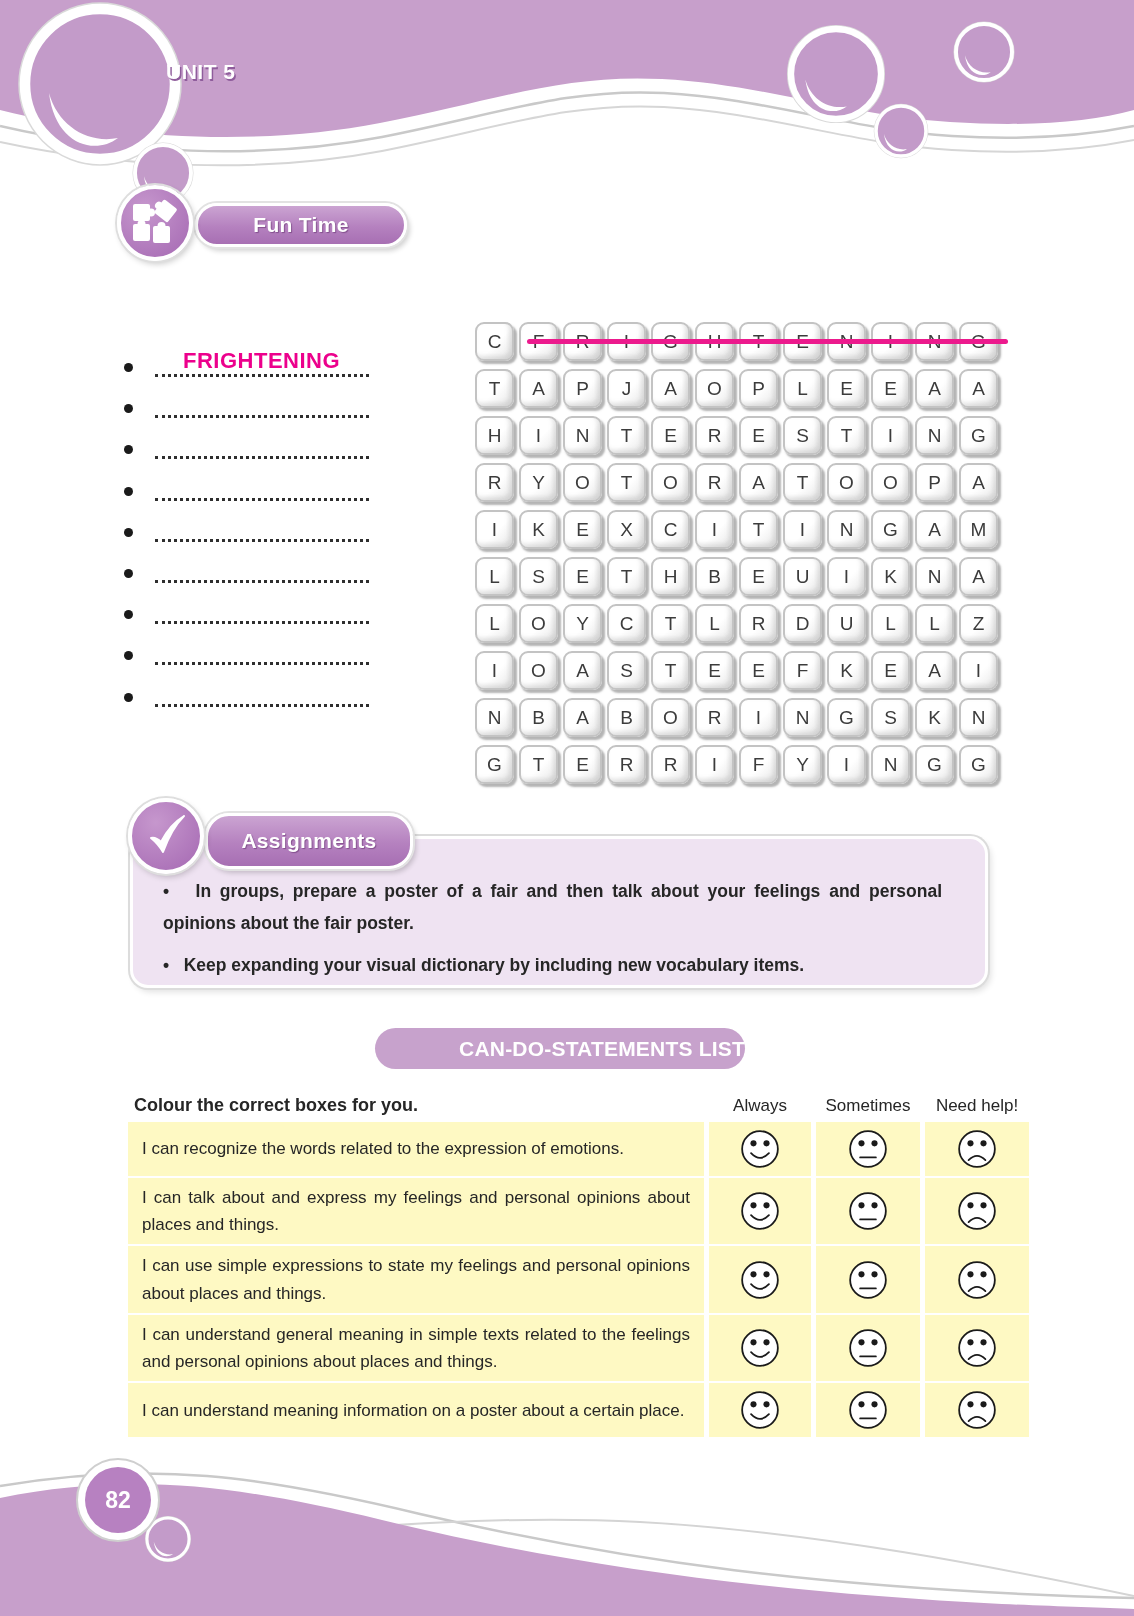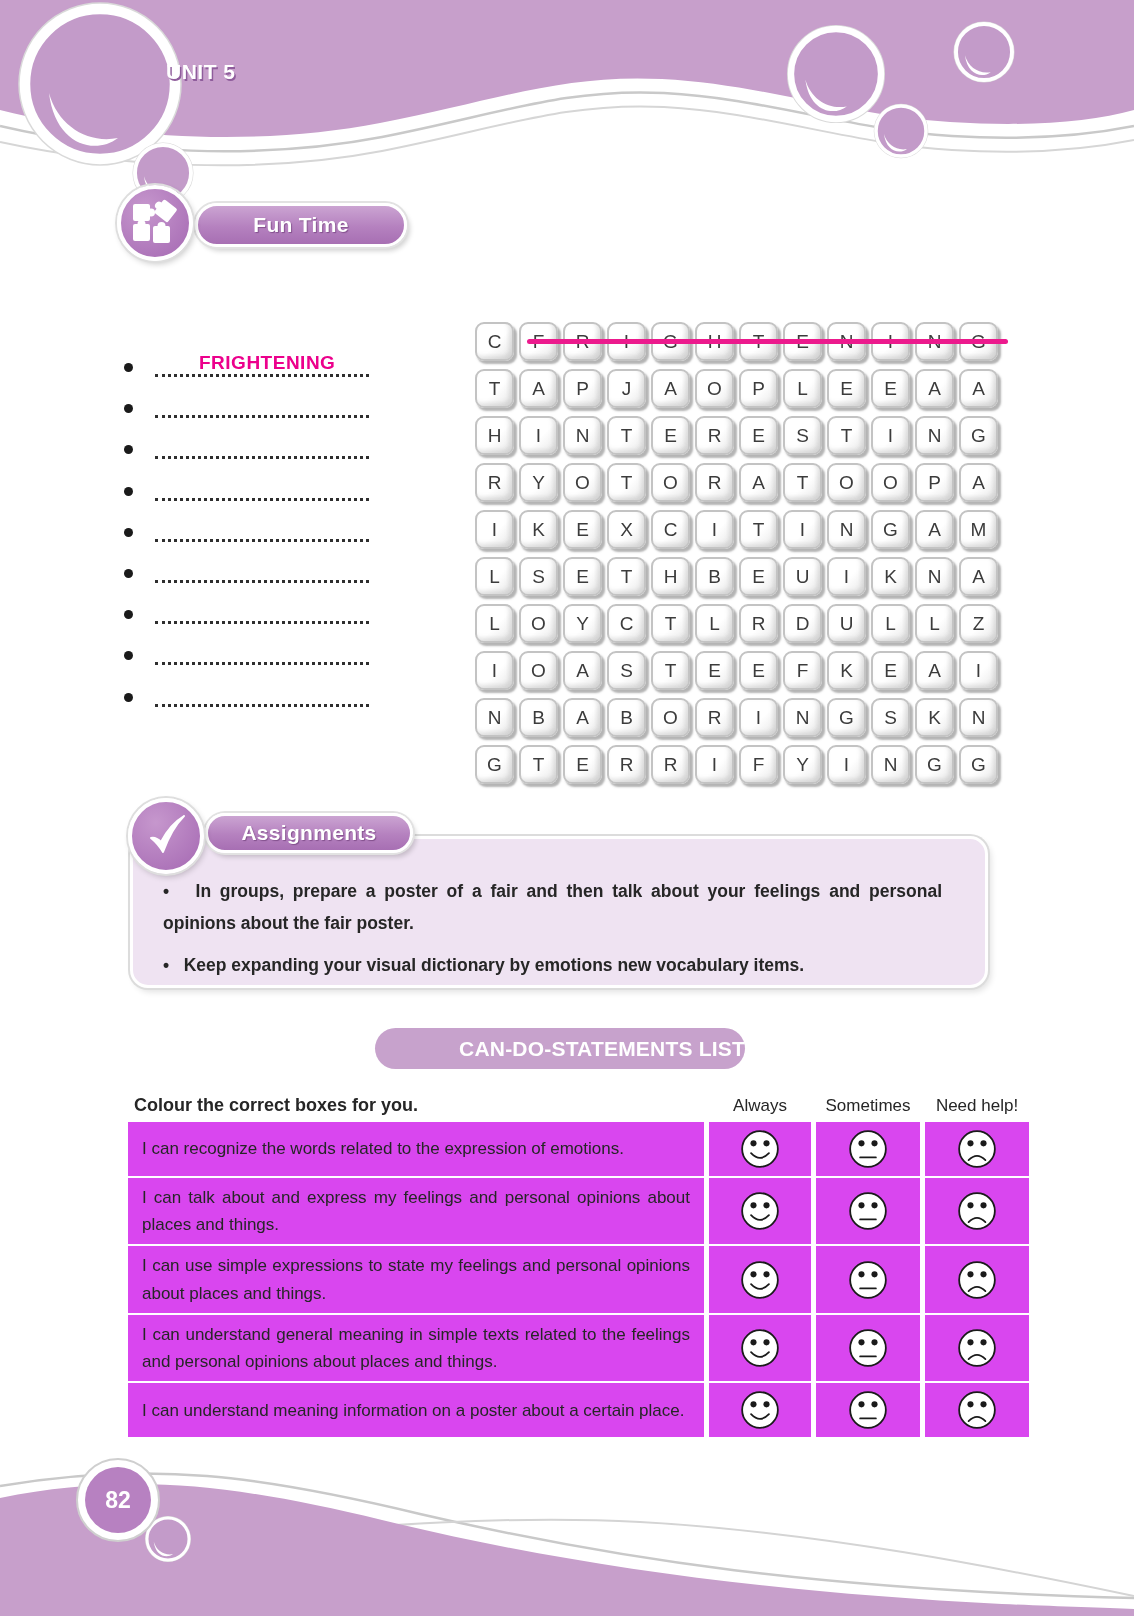--- a/index.html
+++ b/index.html
@@ -30,22 +30,22 @@
     position:absolute;left:120px;top:272px;width:840px;margin:0;
     font-weight:bold;font-size:17.5px;color:#262626;
   }
 
   
   .answers{position:absolute;left:118px;top:346px;width:270px;}
   .answer-row{position:relative;height:41.2px;}
   .bullet{position:absolute;left:6px;top:17px;width:9px;height:9px;border-radius:50%;background:#1a1a1a;}
   .answer-line{position:absolute;left:37px;top:0;width:214px;height:28px;border-bottom:3px dotted #2e2e2e;}
   .answer-word{
-    position:absolute;left:44px;bottom:0;color:#ec008c;font-weight:bold;
-    font-size:19px;letter-spacing:.5px;white-space:nowrap;margin-top:44px;
+    position:absolute;left:28px;bottom:0;color:#ec008c;font-weight:bold;
+    font-size:22px;letter-spacing:.5px;white-space:nowrap;margin-top:44px;
   }
 
   
   .wordgrid{
     position:absolute;left:475px;top:322px;
     display:grid;grid-template-columns:repeat(12,39px);gap:8px 5px;
   }
   .key{
     width:39px;height:39px;box-sizing:border-box;border-radius:9px;
     background:linear-gradient(135deg,#ffffff 55%,#e7e7e7);
@@ -73,21 +73,21 @@
   .cando-banner{
     position:absolute;left:375px;top:1028px;width:370px;height:41px;
     background:#c7a2cc;border-radius:21px;color:#fff;font-weight:bold;font-size:21px;
     display:flex;align-items:center;justify-content:flex-end;letter-spacing:.2px;
   }
   .cando{position:absolute;left:128px;top:1086px;width:901px;}
   .cando-grid{display:grid;grid-template-columns:576px 102px 104px 104px;gap:2px 5px;}
   .hcell{background:none;display:flex;align-items:flex-end;padding-bottom:4px;min-height:30px;}
   .hcell.prompt{font-weight:bold;font-size:18px;color:#262626;padding-left:6px;}
   .hcell.col-label{justify-content:center;font-size:17px;color:#262626;}
-  .cell{background:#d946ef;}
+  .cell{background:#fef9c3;}
   .statement{display:flex;align-items:center;min-height:54px;padding:6px 14px;box-sizing:border-box;}
   .statement span{width:100%;font-size:17px;line-height:1.6;color:#262626;text-align:justify;}
   .face-cell{display:flex;align-items:center;justify-content:center;min-height:54px;}
 </style>
 </head>
 <body>
 
 <div id="page">
 
   <svg width="1134" height="200" viewBox="0 0 1134 200" style="position:absolute;top:0;left:0;z-index:1;">
@@ -310,27 +310,27 @@
       <div class="key">N</div>
       <div class="key">G</div>
       <div class="key">G</div>
     </div>
 
   <div class="hdr-icon" style="left:128px;top:798px;">
     <svg width="56" height="56" viewBox="-28 -28 56 56">
       <path d="M-15,2 C-10,6 -6,11 -3,16 C2,2 8,-10 18,-20 C8,-14 0,-4 -5,6 C-8,3 -11,1 -15,2 Z" fill="#ffffff" stroke="#ffffff" stroke-width="2" stroke-linejoin="round"></path>
     </svg>
   </div>
-  <div class="hdr-pill" style="left:205px;top:813px;width:208px;height:40px;">
+  <div class="hdr-pill" style="left:205px;top:813px;width:208px;height:56px;">
     <span>Assignments</span>
   </div>
   <div class="assign-box">
     <div class="assign-items">
       <p>In groups, prepare a poster of a fair and then talk about your feelings and personal opinions about the fair poster.</p>
-      <p>Keep expanding your visual dictionary by emotions new vocabulary items.</p>
+      <p>Keep expanding your visual dictionary by including new vocabulary items.</p>
     </div>
   </div>
 
   <div class="cando-banner">
     <span>CAN-DO-STATEMENTS LIST</span>
   </div>
 
   <div class="cando">
     <div class="cando-grid">
       <div class="hcell prompt">Colour the correct boxes for you.</div>

